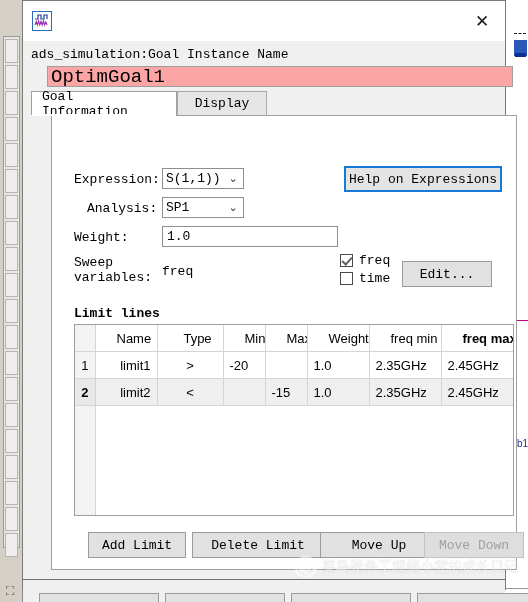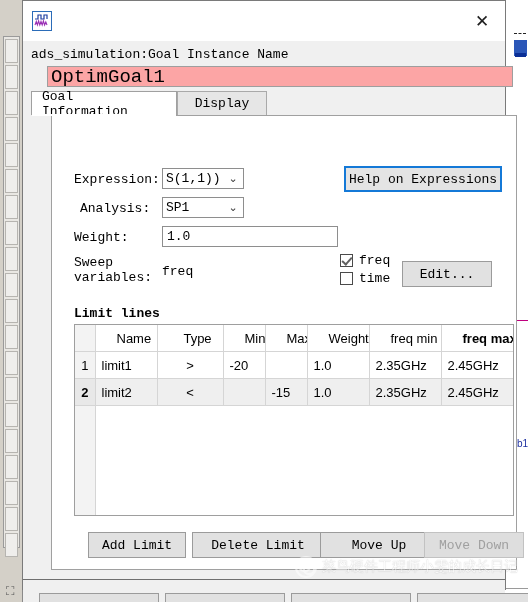--- a/index.html
+++ b/index.html
@@ -200,21 +200,21 @@
     border-bottom:1px solid #d5d5d5;
     height:26px; padding:0 6px; font-weight:normal; color:#000;
     white-space:nowrap; overflow:hidden;
   }
   table.grid th{ background:#ffffff;padding-left:21px; }
   table.grid th.bold{ font-weight:bold; }
   table.grid th.rownum, table.grid td.rownum{
     width:18px; padding:0 2px; text-align:center; background:#f3f3f3;
     border-right:1px solid #d5d5d5;
   }
-  td.c-name{ text-align:left; }
+  td.c-name{ text-align:right; }
   td.c-type{ text-align:center; }
   td.num{ }
   tr.sel td{ background:#efefef; }
   tr.sel td.rownum{ font-weight:bold; background:#e8e8e8; }
   tr.blank td{ border-bottom:none; height:112px; }
   tr.blank td.rownum{ background:#f3f3f3; }
 
   .sep{
     position:absolute; left:0; right:0; top:538px; height:0;
     border-top:1px solid #6f6f6f;
@@ -319,21 +319,21 @@
       <div class="lbl" style="left:22px; top:56px;">Expression:</div>
       <div class="combo" style="left:110px; top:52px; width:82px;">
         <span class="cval">S(1,1))</span>
         <span class="chev">⌄</span>
       </div>
 
       <div class="btn focus" style="left:292px; top:50px; width:158px; height:26px;">
         <span>Help on Expressions</span>
       </div>
 
-      <div class="lbl" style="left:28px; top:85px;">Analysis:</div>
+      <div class="lbl" style="left:35px; top:85px;">Analysis:</div>
       <div class="combo" style="left:110px; top:81px; width:82px;">
         <span class="cval">SP1</span>
         <span class="chev">⌄</span>
       </div>
 
       <div class="lbl" style="left:22px; top:114px;">Weight:</div>
       <div class="txtbox" style="left:110px; top:110px; width:176px;">
         <span>1.0</span>
       </div>
 

